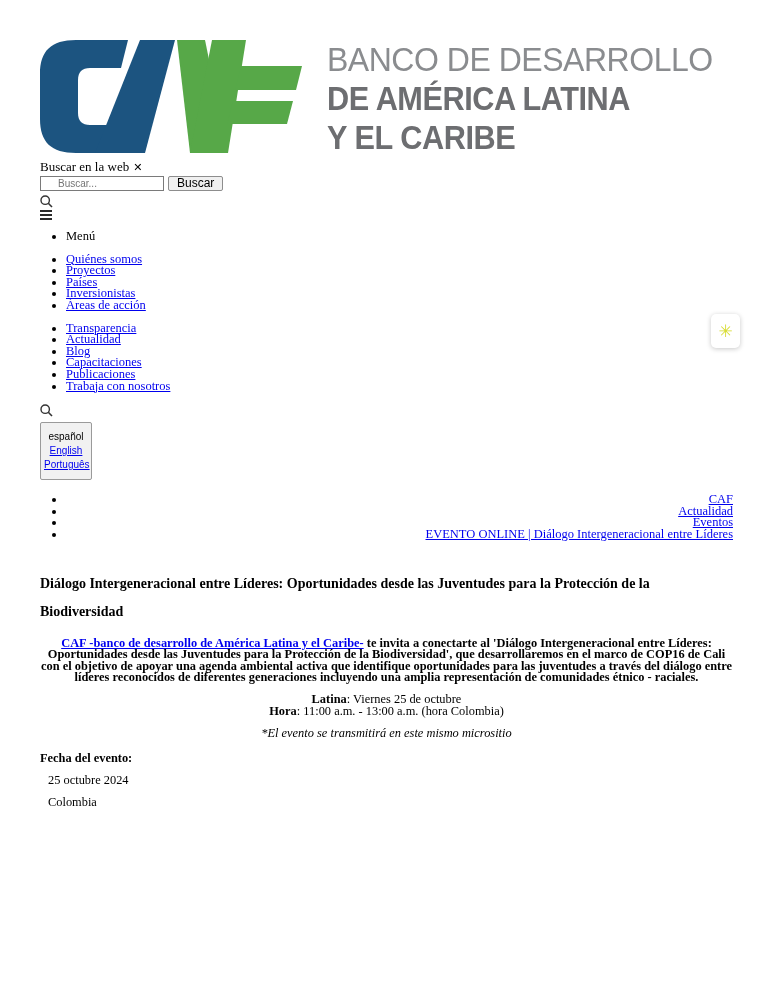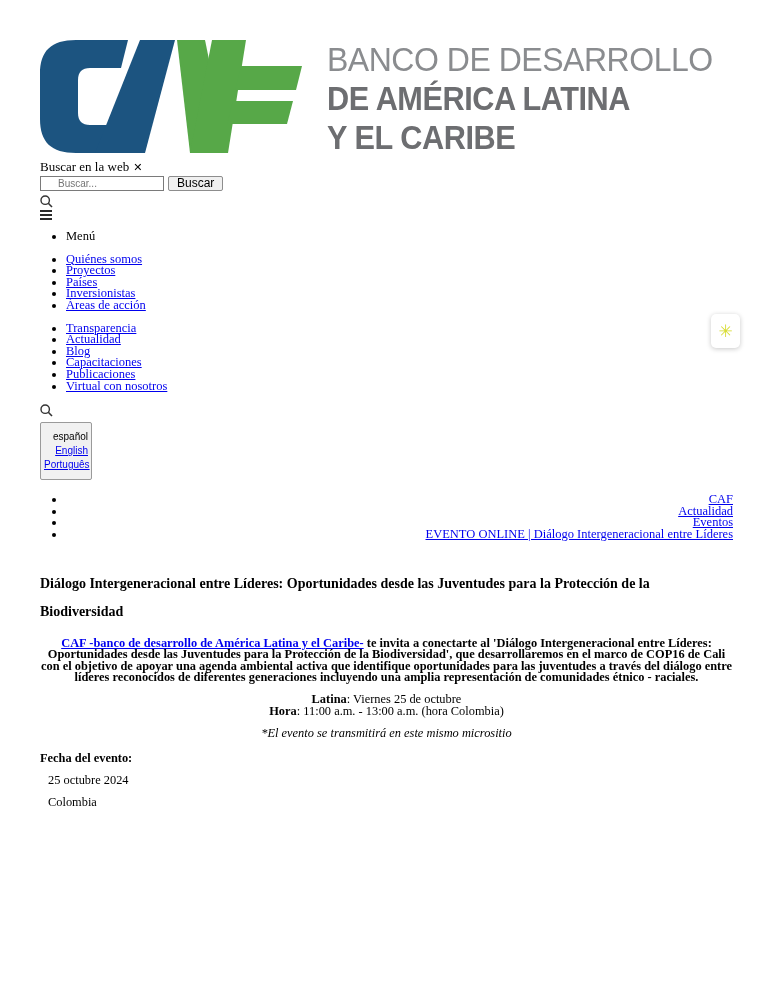--- a/index.html
+++ b/index.html
@@ -28,21 +28,21 @@
   .hamburger { margin-top:3px; width:12px; cursor:pointer; }
   .hamburger i { display:block; height:2px; background:#2a2a2a; margin-bottom:2px; }
 
   
   ul.menu { list-style:disc; margin:11px 0; padding:0 0 0 26px; font-size:12.5px; }
   ul.menu li { line-height:11.6px; }
   a { color:#0000EE; text-decoration:underline; cursor:pointer; }
 
   
   .lang-box { margin-top:6px; width:50px; border:1px solid #9a9a9a; background:#f1f1f1; border-radius:2px;
-              text-align:right; padding:9px 0; font-family:"Liberation Sans", sans-serif; font-size:10px; }
+              text-align:center; padding:9px 0; font-family:"Liberation Sans", sans-serif; font-size:10px; }
   .lang-box .lang-item { display:block; margin:0 3px 0 3px; line-height:10px; }
   .lang-box .lang-item + .lang-item { margin-top:4px; }
 
   
   h1.title { font-size:14px; line-height:28px; font-weight:bold; margin:29px 0 0 0; }
   p.intro { margin:12px 0 0 0; text-align:center; font-weight:bold; font-size:12.4px; line-height:11.6px; }
   p.schedule { margin:10px 0 0 0; text-align:center; font-size:12.4px; line-height:11.8px; }
   p.note { margin:11px 0 0 0; text-align:center; font-style:italic; font-size:12.4px; line-height:11.8px; }
   p.meta-label { margin:13px 0 0 0; font-weight:bold; font-size:12.4px; line-height:11.8px; }
   p.meta { margin:10px 0 0 8px; font-size:12.4px; line-height:11.8px; }
@@ -107,21 +107,21 @@
           <li><a>Países</a></li>
           <li><a>Inversionistas</a></li>
           <li><a>Áreas de acción</a></li>
         </ul>
         <ul class="menu">
           <li><a>Transparencia</a></li>
           <li><a>Actualidad</a></li>
           <li><a>Blog</a></li>
           <li><a>Capacitaciones</a></li>
           <li><a>Publicaciones</a></li>
-          <li><a>Virtual con nosotros</a></li>
+          <li><a>Trabaja con nosotros</a></li>
         </ul>
 
         <div class="icon-magnifier">
           <svg width="13" height="13" viewBox="0 0 13 13" xmlns="http://www.w3.org/2000/svg">
             <circle cx="5.2" cy="5.2" r="4.2" fill="none" stroke="#333" stroke-width="1.4"></circle>
             <line x1="8.3" y1="8.3" x2="12" y2="12" stroke="#333" stroke-width="1.6"></line>
           </svg>
         </div>
 
         <div class="lang-box">

